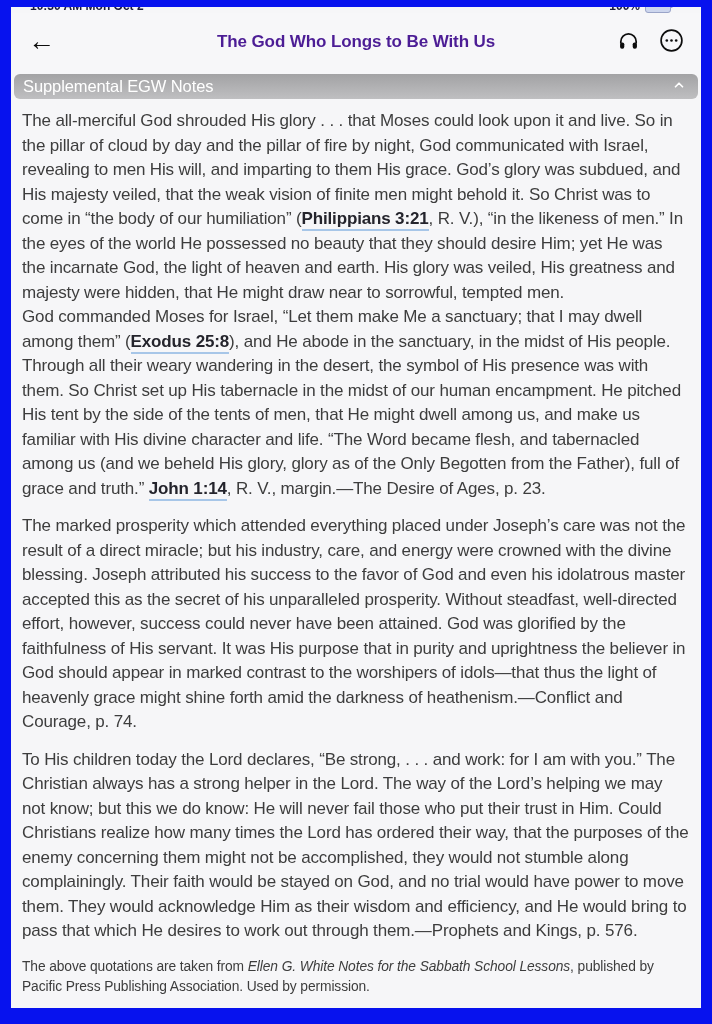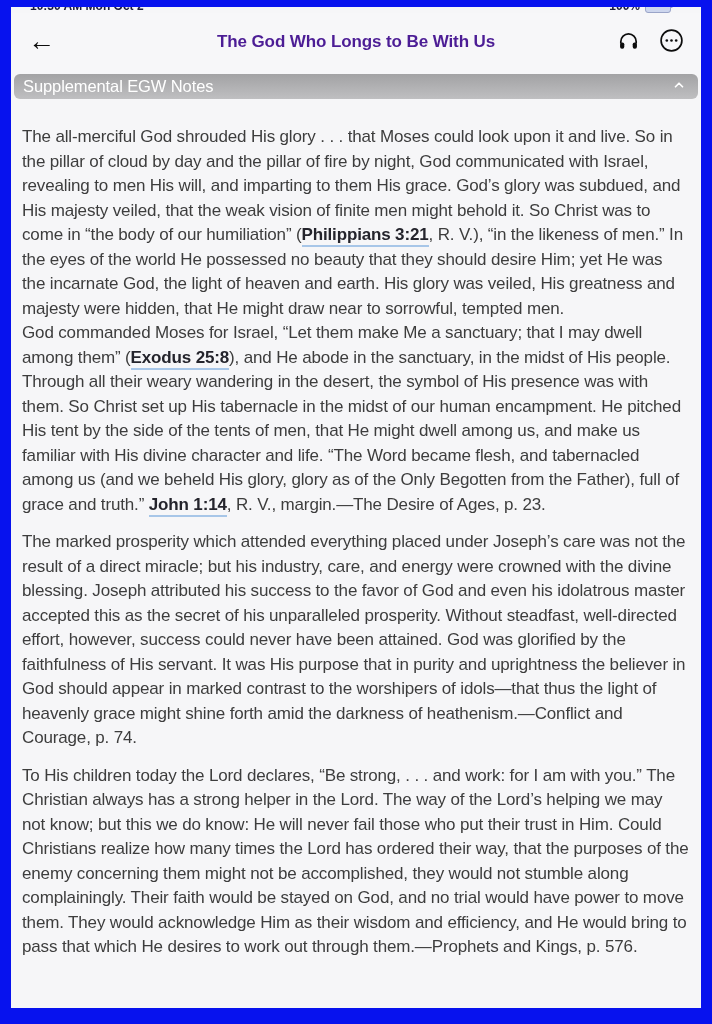--- a/index.html
+++ b/index.html
@@ -34,21 +34,21 @@
   .icon-btn{background:none;border:none;padding:0;cursor:pointer;display:flex;align-items:center;}
   
   .section-bar{
     margin:4px 3px 0 3px;height:25px;border-radius:6px;
     background:linear-gradient(180deg,#a2a2a4,#bfbfc1);
     color:#ffffff;font-size:16.5px;display:flex;align-items:center;
     padding:0 12px 0 9px;cursor:pointer;letter-spacing:-0.1px;
   }
   .section-label{flex:1;}
   
-  .content{padding:26px 11px 0 11px;font-size:17px;line-height:24.5px;color:#3d3d3d;letter-spacing:-0.15px;}
+  .content{padding:10px 11px 0 11px;font-size:17px;line-height:24.5px;color:#3d3d3d;letter-spacing:-0.15px;}
   .content p{margin:0 0 13px 0;}
   .content p.para3{}
   a.ref{
     font-weight:700;color:#24242c;text-decoration:none;
     border-bottom:2px solid #a7c6e8;padding-bottom:1px;cursor:pointer;
   }
   .footer-note{margin-top:9px;font-size:13.8px;line-height:20.5px;color:#3d3d3d;letter-spacing:-0.1px;}
   .footer-note .book{font-style:italic;}
 </style>
 </head>
@@ -104,15 +104,16 @@
   </div>
 
   <div class="content">
     <p><span>The all-merciful God shrouded His glory . . . that Moses could look upon it and live. So in the pillar of cloud by day and the pillar of fire by night, God communicated with Israel, revealing to men His will, and imparting to them His grace. God’s glory was subdued, and His majesty veiled, that the weak vision of finite men might behold it. So Christ was to come in “the body of our humiliation” (</span><a class="ref">Philippians 3:21</a><span>, R. V.), “in the likeness of men.” In the eyes of the world He possessed no beauty that they should desire Him; yet He was the incarnate God, the light of heaven and earth. His glory was veiled, His greatness and majesty were hidden, that He might draw near to sorrowful, tempted men.</span><br>
     <span>God commanded Moses for Israel, “Let them make Me a sanctuary; that I may dwell among them” (</span><a class="ref">Exodus 25:8</a><span>), and He abode in the sanctuary, in the midst of His people. Through all their weary wandering in the desert, the symbol of His presence was with them. So Christ set up His tabernacle in the midst of our human encampment. He pitched His tent by the side of the tents of men, that He might dwell among us, and make us familiar with His divine character and life. “The Word became flesh, and tabernacled among us (and we beheld His glory, glory as of the Only Begotten from the Father), full of grace and truth.” </span><a class="ref">John 1:14</a><span>, R. V., margin.—The Desire of Ages, p. 23.</span></p>
 
     <p class="para3">The marked prosperity which attended everything placed under Joseph’s care was not the result of a direct miracle; but his industry, care, and energy were crowned with the divine blessing. Joseph attributed his success to the favor of God and even his idolatrous master accepted this as the secret of his unparalleled prosperity. Without steadfast, well-directed effort, however, success could never have been attained. God was glorified by the faithfulness of His servant. It was His purpose that in purity and uprightness the believer in God should appear in marked contrast to the worshipers of idols—that thus the light of heavenly grace might shine forth amid the darkness of heathenism.—Conflict and Courage, p. 74.</p>
 
     <p class="para3">To His children today the Lord declares, “Be strong, . . . and work: for I am with you.” The Christian always has a strong helper in the Lord. The way of the Lord’s helping we may not know; but this we do know: He will never fail those who put their trust in Him. Could Christians realize how many times the Lord has ordered their way, that the purposes of the enemy concerning them might not be accomplished, they would not stumble along complainingly. Their faith would be stayed on God, and no trial would have power to move them. They would acknowledge Him as their wisdom and efficiency, and He would bring to pass that which He desires to work out through them.—Prophets and Kings, p. 576.</p>
 
+    <div class="footer-note"><span>The above quotations are taken from </span><span class="book">Ellen G. White Notes for the Sabbath School Lessons</span><span>, published by Pacific Press Publishing Association. Used by permission.</span></div>
   </div>
 
 </div>
 
 </body></html>

